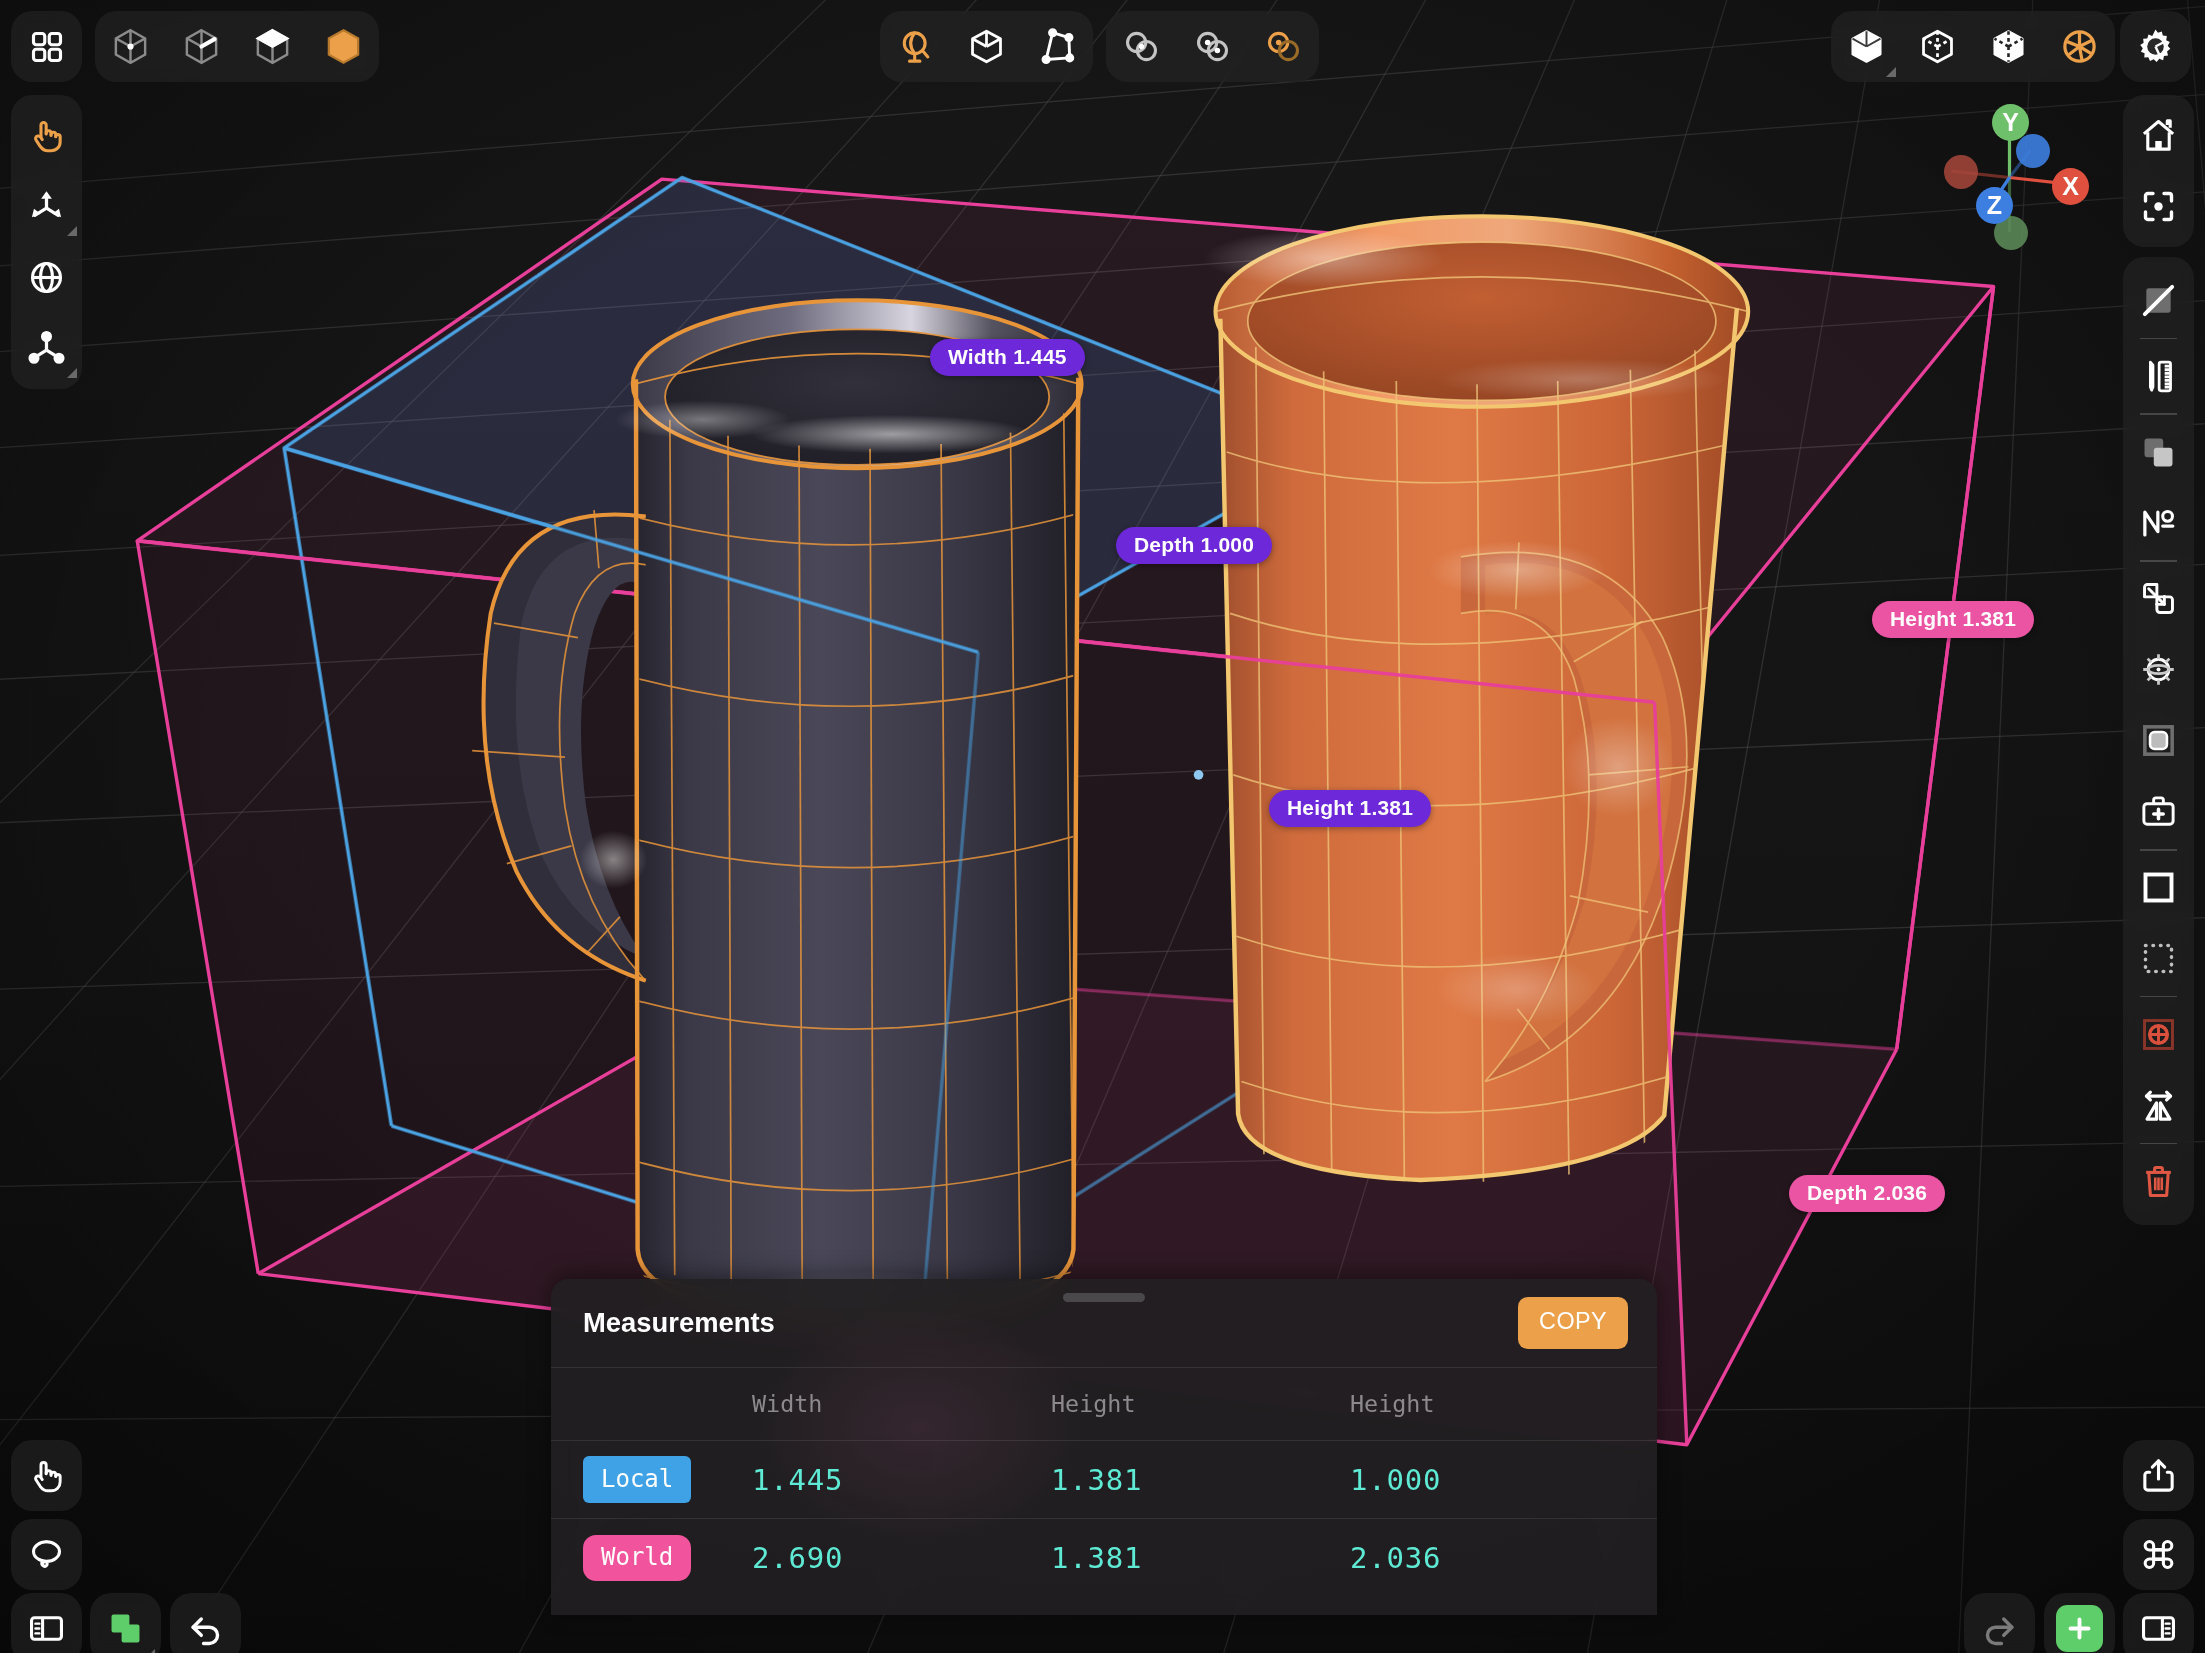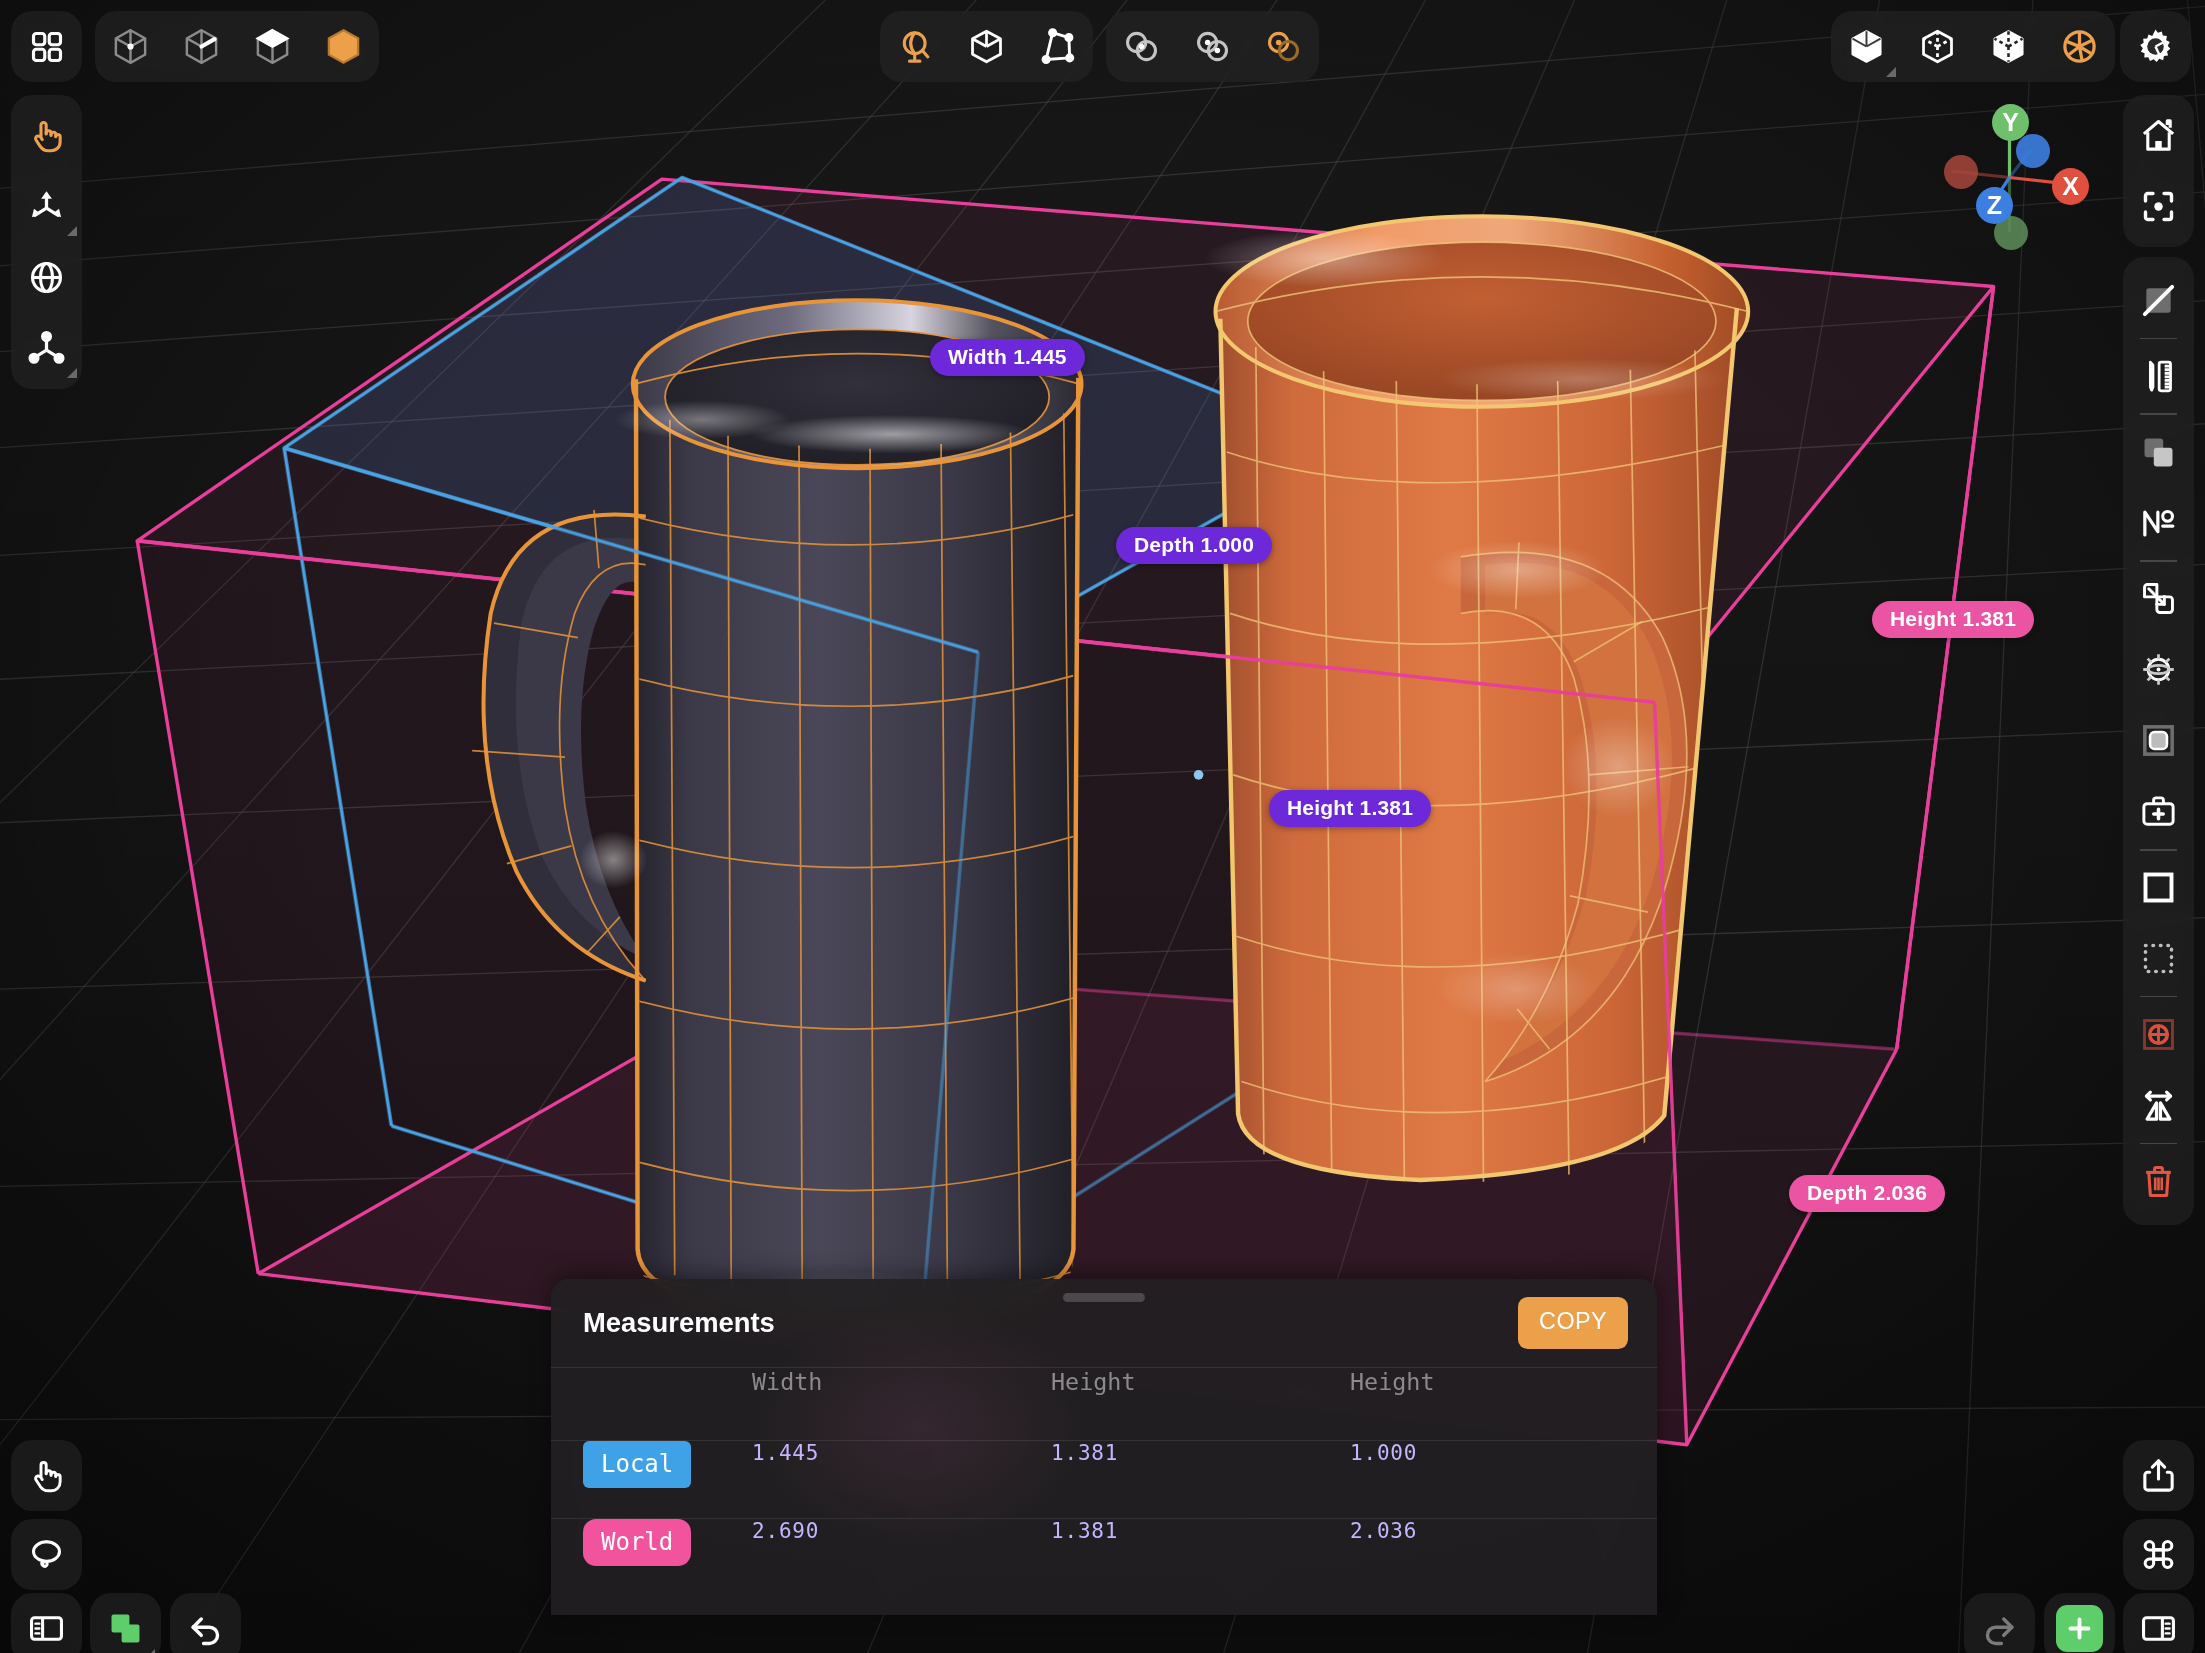--- a/index.html
+++ b/index.html
@@ -128,32 +128,32 @@
   #copy-btn {
     background: #eca04a; color: #fff;
     font-size: 23.4px; font-weight: 500;
     padding: 13.7px 21px 15.3px; border-radius: 9.7px;
     border: none; cursor: pointer;
     font-family: "Liberation Sans", sans-serif;
     letter-spacing: 0.4px;
     line-height: 1;
   }
   .mtable { position: relative; width: 100%; }
-  .mrow { display: flex; height: 78px; padding: 0 32px; }
+  .mrow { display: flex; align-items: center; height: 78px; padding: 0 32px; }
   .mrow.head { height: 73px; border-bottom: 1.6px solid rgba(255,255,255,0.09); }
   .mrow.body { border-bottom: 1.6px solid rgba(255,255,255,0.09); }
   .mrow.body:last-child { border-bottom: none; }
   .c-tag { width: 161px; flex: none; }
   .c-val { width: 299px; flex: none; text-align: left; padding-left: 8px; }
   .hdr-txt {
     color: #8d8a8d; font-size: 23.4px;
     font-family: "DejaVu Sans Mono", monospace;
   }
   .val-txt {
-    color: #c4b5fd; font-size: 21px;
+    color: #5eead4; font-size: 29px;
     font-family: "DejaVu Sans Mono", monospace;
     letter-spacing: 0.8px;
   }
   .tagpill {
     display: inline-block;
     padding: 10.5px 18px 12px;
     border-radius: 13px;
     color: #fff; font-size: 24px;
     font-family: "DejaVu Sans Mono", monospace;
     line-height: 1;

